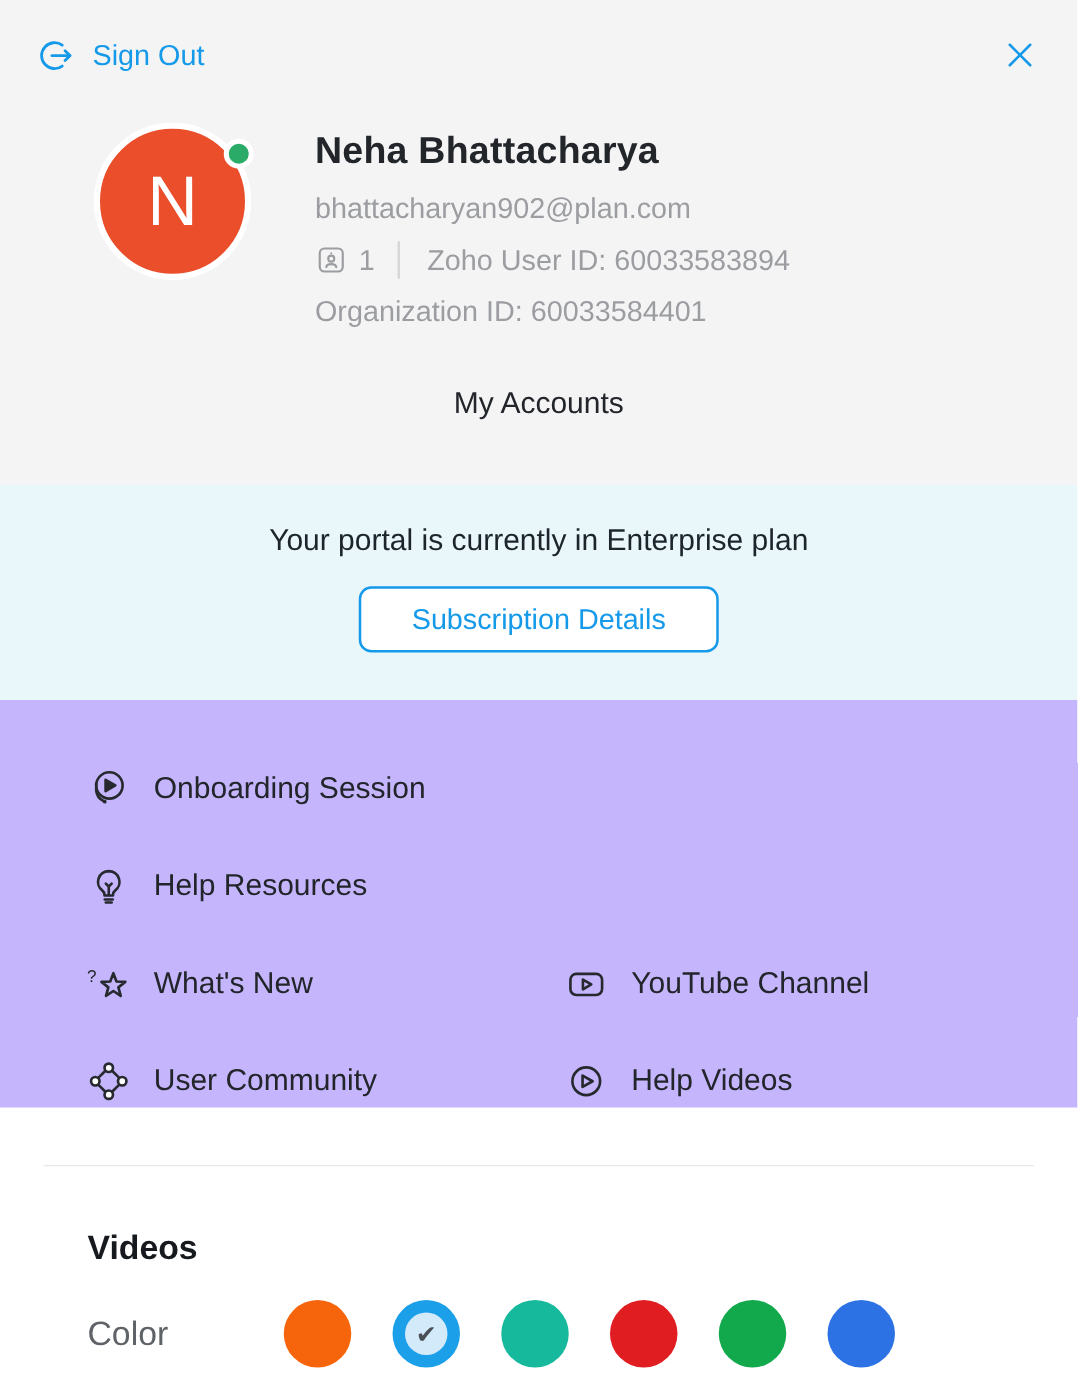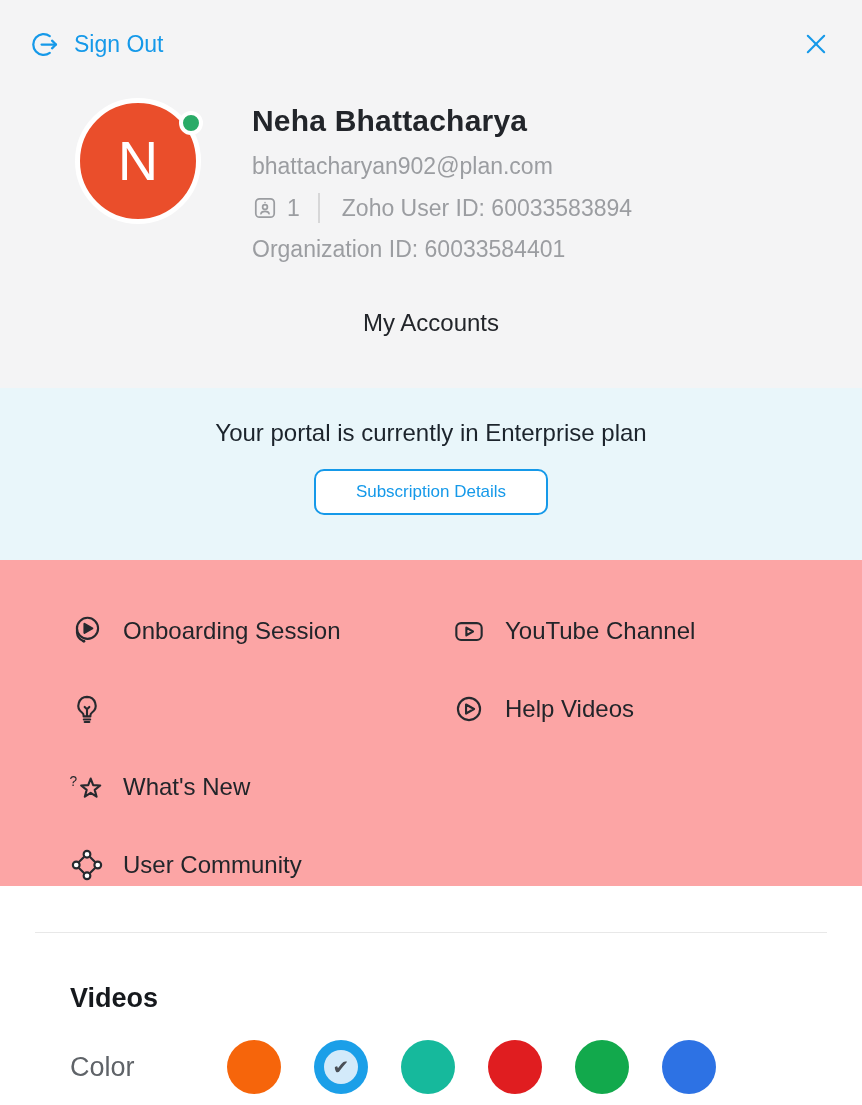--- a/index.html
+++ b/index.html
@@ -44,25 +44,25 @@
 
   .my-accounts { text-align:center; margin-top:46px; font-size:24px; color:var(--text-dark); }
   .my-accounts span { cursor:pointer; }
 
   
   .plan { background:var(--plan-bg); height:172px; text-align:center; padding-top:31px; }
   .plan-msg { font-size:24px; color:#1c242c; }
   .plan-btn {
     margin-top:22px; display:inline-block; background:#ffffff;
     border:2px solid var(--accent); border-radius:10px; color:var(--accent);
-    font-size:17px; font-family:inherit; padding:11px 40px; cursor:pointer;
-  }
-
-  
-  .links { display:flex; padding:50px 0 0 68px; background:#fca5a5; }
+    font-size:23px; font-family:inherit; padding:11px 40px; cursor:pointer;
+  }
+
+  
+  .links { display:flex; padding:50px 0 0 68px; background:#c4b5fd;align-items:flex-end; }
   .links-col { display:flex; flex-direction:column; gap:36px; }
   .links-col.left { width:382px; }
   .link-item { display:flex; align-items:center; gap:17px; height:42px; cursor:pointer; }
   .link-icon { color:var(--icon-dark); flex:none; }
   .link-label { font-size:24px; color:var(--text-dark); }
 
   .hdivider { border:none; border-top:1px solid var(--divider); margin:46px 35px 0; }
 
   
   .themes { padding:50px 0 0 70px; }
@@ -147,20 +147,21 @@
       <span class="link-label">Onboarding Session</span>
     </div>
 
     <div class="link-item">
       <svg class="link-icon" width="38" height="38" viewBox="0 0 36 36" fill="none" stroke="currentColor" stroke-width="2" stroke-linecap="round" stroke-linejoin="round">
         <path d="M18 6.5 a8.2 8.2 0 0 1 4.8 14.8 c-1 .75 -1.6 1.9 -1.6 3.2 v0.5 h-6.4 v-0.5 c0 -1.3 -.6 -2.45 -1.6 -3.2 A8.2 8.2 0 0 1 18 6.5 Z"></path>
         <path d="M15.8 16 L18 18.2 L20.2 16 M18 18.2 V24.5"></path>
         <line x1="15" y1="28" x2="21" y2="28"></line>
         <line x1="15.8" y1="30.3" x2="20.2" y2="30.3"></line>
       </svg>
+      <span class="link-label">Help Resources</span>
     </div>
 
     <div class="link-item">
       <svg class="link-icon" width="38" height="38" viewBox="0 0 36 36" fill="none" stroke="currentColor" stroke-width="2" stroke-linecap="round" stroke-linejoin="round">
         <text x="1.5" y="17" font-size="13" fill="currentColor" stroke="none" font-family="inherit">?</text>
         <path d="M21.5 10 L23.85 16.26 L30.53 16.56 L25.3 20.74 L27.08 27.19 L21.5 23.5 L15.92 27.19 L17.7 20.74 L12.47 16.56 L19.15 16.26 Z"></path>
       </svg>
       <span class="link-label">What's New</span>
     </div>
 

